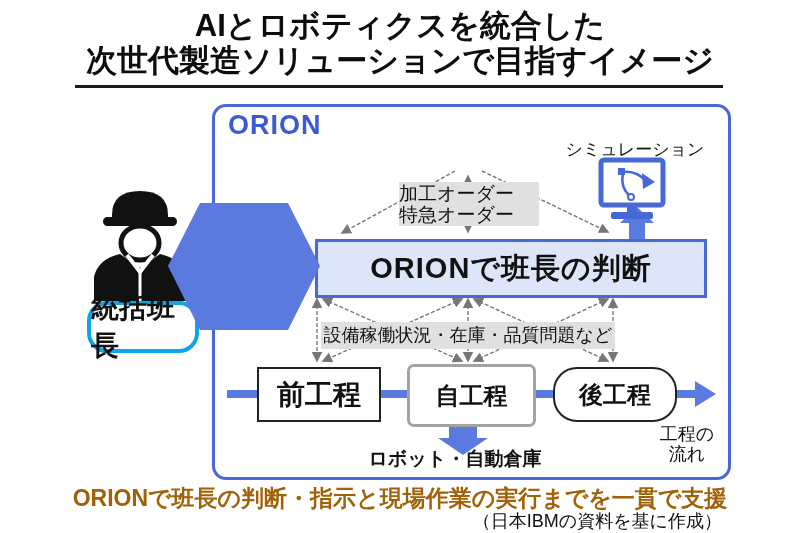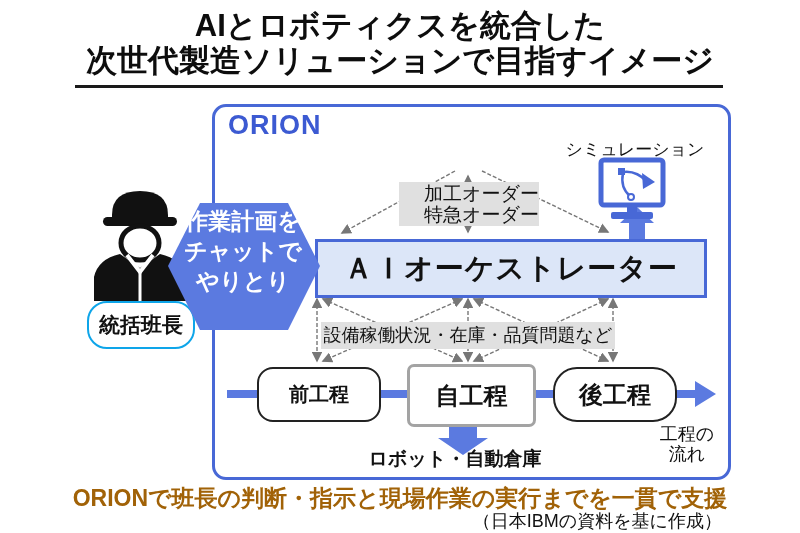--- a/index.html
+++ b/index.html
@@ -13,29 +13,29 @@
   #title1{top:9px;}
   #title2{top:44px;}
   #title-rule{left:75px;top:85px;width:648px;height:3px;background:#1a1a1a;}
   
   #orion-box{left:212px;top:104px;width:513px;height:370px;border:3px solid #4868d6;border-radius:14px;background:transparent;}
   #orion-label{left:228px;top:110px;font-size:27px;font-weight:600;color:#3c5ad2;letter-spacing:1px;}
   
   .node{background:#fff;display:flex;align-items:center;justify-content:center;font-weight:bold;}
   #seisan-box{left:403px;top:118px;width:131px;height:50px;border:2.5px solid #222;border-radius:10px;font-size:23px;z-index:4;}
   #sim-label{left:560px;top:138px;width:150px;text-align:center;font-size:17px;z-index:4;}
-  #order-label{left:399px;top:182px;width:140px;background:#e0e0e0;text-align:right;font-size:19px;line-height:21px;padding:1px 0;z-index:4;}
+  #order-label{left:399px;top:182px;width:140px;background:#e0e0e0;text-align:left;font-size:19px;line-height:21px;padding:1px 0;z-index:4;}
   #orch-box{left:315px;top:239px;width:386px;height:53px;background:#dce6f8;border:3px solid #4868d6;font-size:29px;letter-spacing:1px;z-index:4;}
   #status-label{left:321px;top:322px;width:294px;background:#e0e0e0;text-align:center;font-size:18px;line-height:27px;z-index:4;}
-  #proc-prev{left:257px;top:367px;width:120px;height:51px;border:2.5px solid #222;border-radius:16px;font-size:20px;z-index:4;}
+  #proc-prev{left:257px;top:367px;width:120px;height:51px;border:2.5px solid #222;border-radius:0;font-size:28px;z-index:4;}
   #proc-self{left:407px;top:364px;width:123px;height:57px;border:3px solid #a3a3a3;border-radius:7px;font-size:24px;z-index:4;}
   #proc-next{left:553px;top:367px;width:120px;height:51px;border:2.5px solid #222;border-radius:24px;font-size:24px;z-index:4;}
   #robot-label{left:350px;top:446px;width:210px;text-align:center;font-size:19px;font-weight:bold;z-index:4;}
   #flow-label{left:652px;top:424px;width:70px;text-align:center;font-size:18px;line-height:20px;z-index:4;}
-  #foreman-label{left:87px;top:301px;width:104px;height:44px;border:2px solid #0ea5e9;border-radius:20px;font-size:21px;z-index:4;}
+  #foreman-label{left:87px;top:301px;width:104px;height:44px;border:4px solid #0ea5e9;border-radius:20px;font-size:28px;z-index:4;}
   
   #chat-text{left:183px;top:206px;width:120px;text-align:center;color:#fff;font-weight:bold;font-size:23px;line-height:30px;z-index:6;}
   
   #footer-caption{left:0;top:483px;width:800px;text-align:center;color:#a16207;font-weight:bold;font-size:23px;}
   #footer-source{left:0;top:509px;width:722px;text-align:right;font-size:18px;color:#111;}
   
   #diagram-svg{left:0;top:0;z-index:1;pointer-events:none;}
   #chat-svg{left:0;top:0;z-index:5;pointer-events:none;}
 </style>
 </head>
@@ -105,32 +105,27 @@
       <ellipse cx="140" cy="243" rx="19" ry="17" fill="#fff" stroke="#111" stroke-width="5"></ellipse>
       <path d="M94,301 L94,277 Q98,259 120,254 L140,268 L160,254 Q182,259 186,277 L186,301 Z" fill="#111"></path>
       <path d="M127,255 L140,272 L153,255" stroke="#fff" stroke-width="4" fill="none"></path>
       <path d="M140,272 L140,301" stroke="#fff" stroke-width="3" fill="none"></path>
     </g>
   </svg>
 
   <svg class="abs" id="chat-svg" width="800" height="533" viewBox="0 0 800 533">
     <polygon points="168,266 200,203 288,203 320,266 288,330 200,330" fill="#5b7ae0"></polygon>
   </svg>
-  <div class="abs" id="chat-text">
-    <span style="display:block">作業計画を</span>
-    <span style="display:block">チャットで</span>
-    <span style="display:block">やりとり</span>
-  </div>
 
   <div class="abs" id="sim-label">シミュレーション</div>
   <div class="abs" id="order-label">
     <span style="display:block">加工オーダー</span>
     <span style="display:block">特急オーダー</span>
   </div>
-  <div class="abs node" id="orch-box">ＡＩオーケストレーター</div>
+  <div class="abs node" id="orch-box">ORIONで班長の判断</div>
   <div class="abs" id="status-label">設備稼働状況・在庫・品質問題など</div>
   <div class="abs node" id="proc-prev">前工程</div>
   <div class="abs node" id="proc-self">自工程</div>
   <div class="abs node" id="proc-next">後工程</div>
   <div class="abs" id="robot-label">ロボット・自動倉庫</div>
   <div class="abs" id="flow-label">
     <span style="display:block">工程の</span>
     <span style="display:block">流れ</span>
   </div>
   <div class="abs node" id="foreman-label">統括班長</div>

